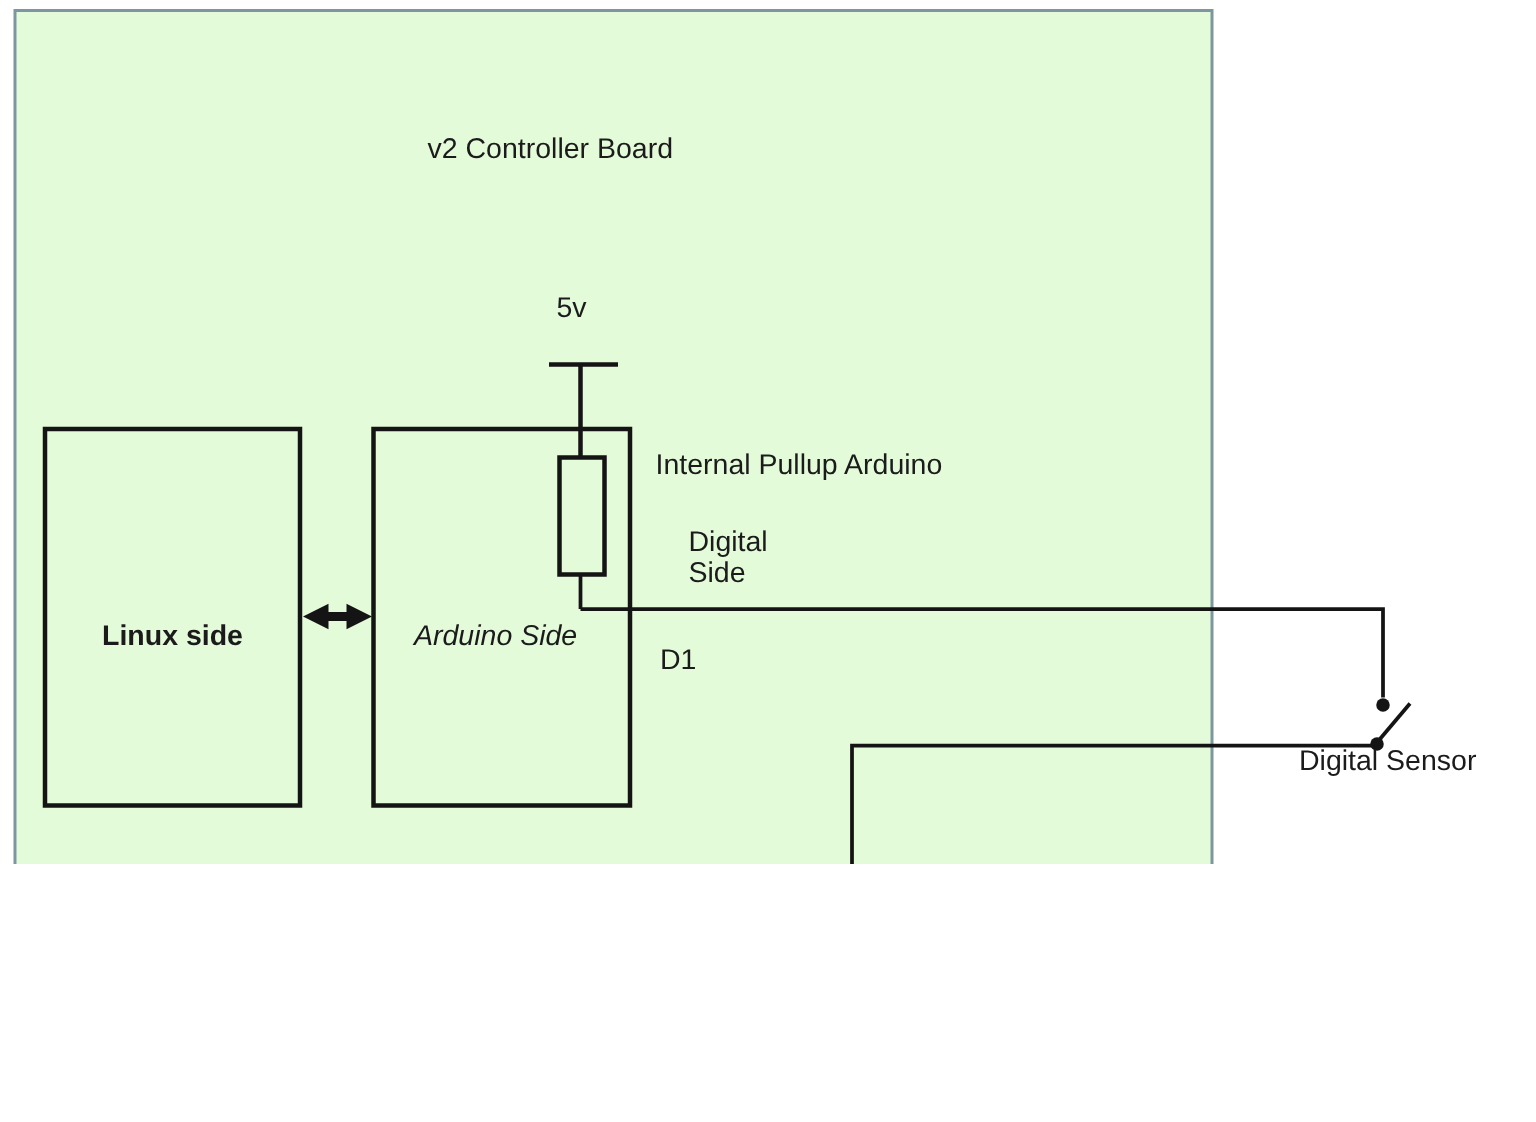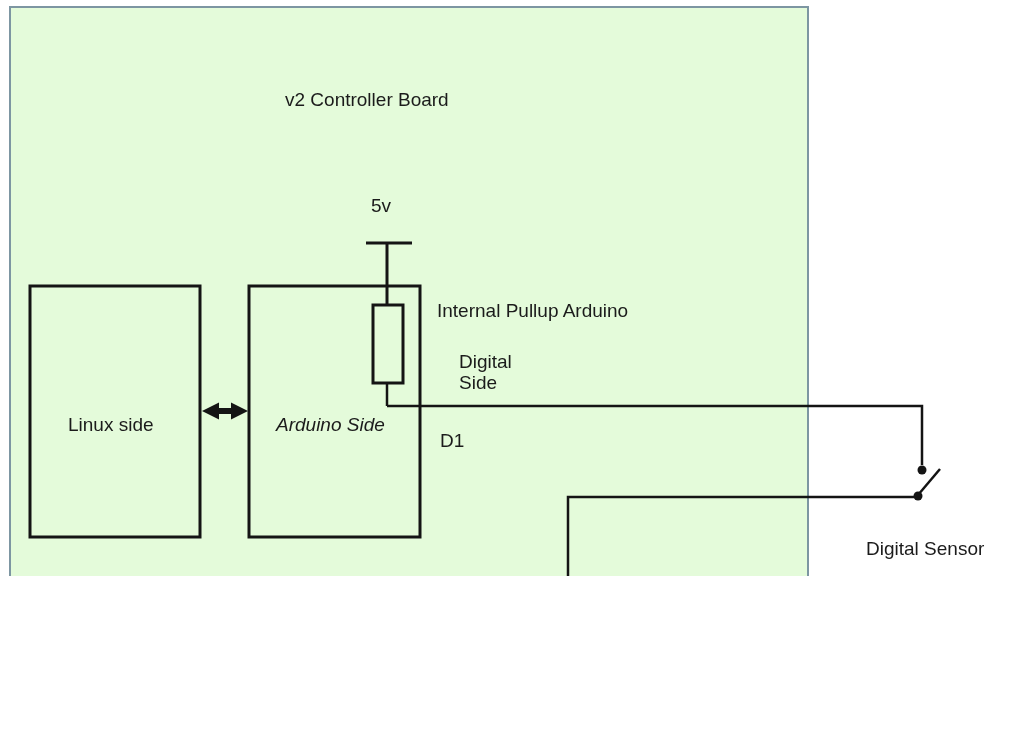--- a/index.html
+++ b/index.html
@@ -69,21 +69,21 @@
   <div class="label" style="left:285px;top:89px;">v2 Controller Board</div>
 
   <div class="label" style="left:371px;top:195px;">5v</div>
 
   <div class="label" style="left:437px;top:300px;">Internal Pullup Arduino</div>
 
   <div class="label" style="left:431px;top:351px;margin-left:28px;"><span>Digital</span><br><span>Side</span></div>
 
   <div class="label" style="left:440px;top:430px;">D1</div>
 
-  <div class="label" style="left:68px;top:414px;">Linux side</div>
+  <div class="label" style="left:68px;top:414px;font-weight:bold;">Linux side</div>
 
   <div class="label" style="left:276px;top:414px;font-style:italic;">Arduino Side</div>
 
-  <div class="label" style="left:866px;top:538px;">Digital Sensor</div>
+  <div class="label" style="left:866px;top:497px;">Digital Sensor</div>
 
   <div class="label" style="left:620px;top:692px;">Gnd</div>
 
 </div>
 
 </body></html>

